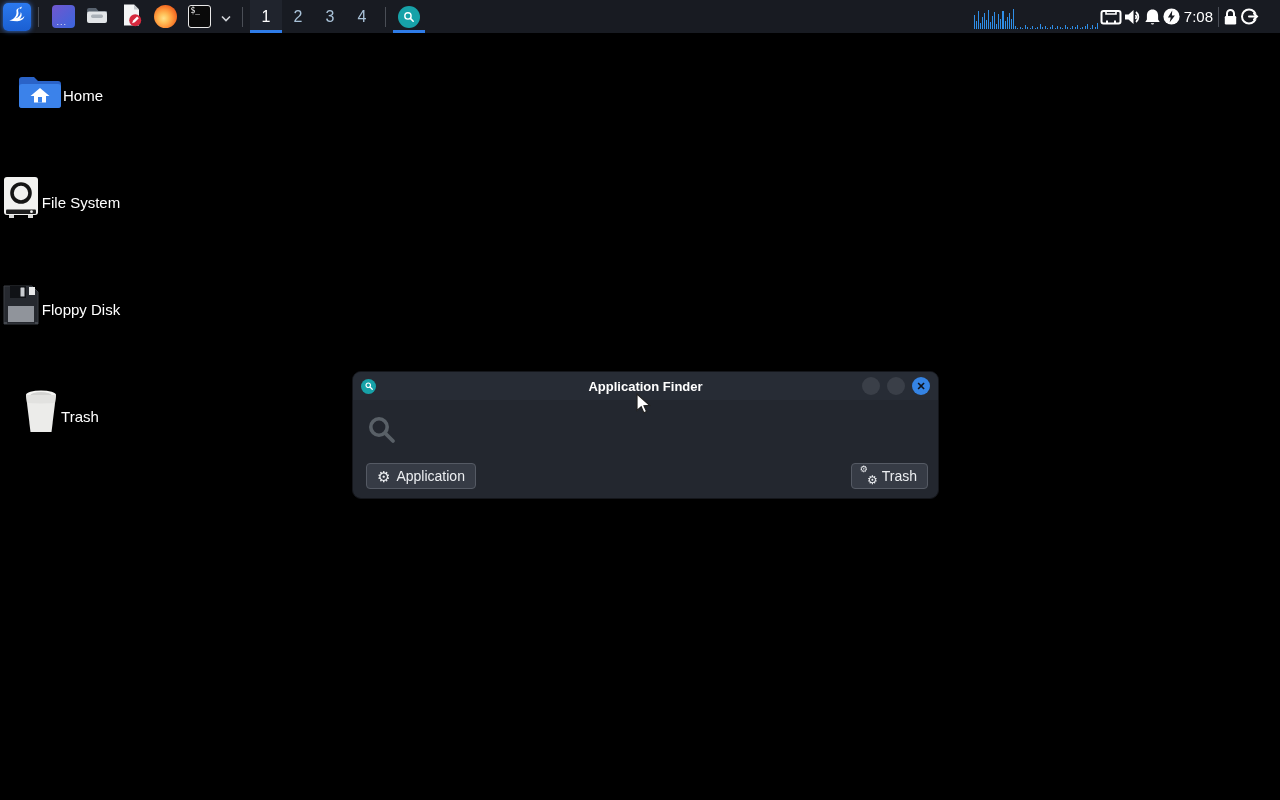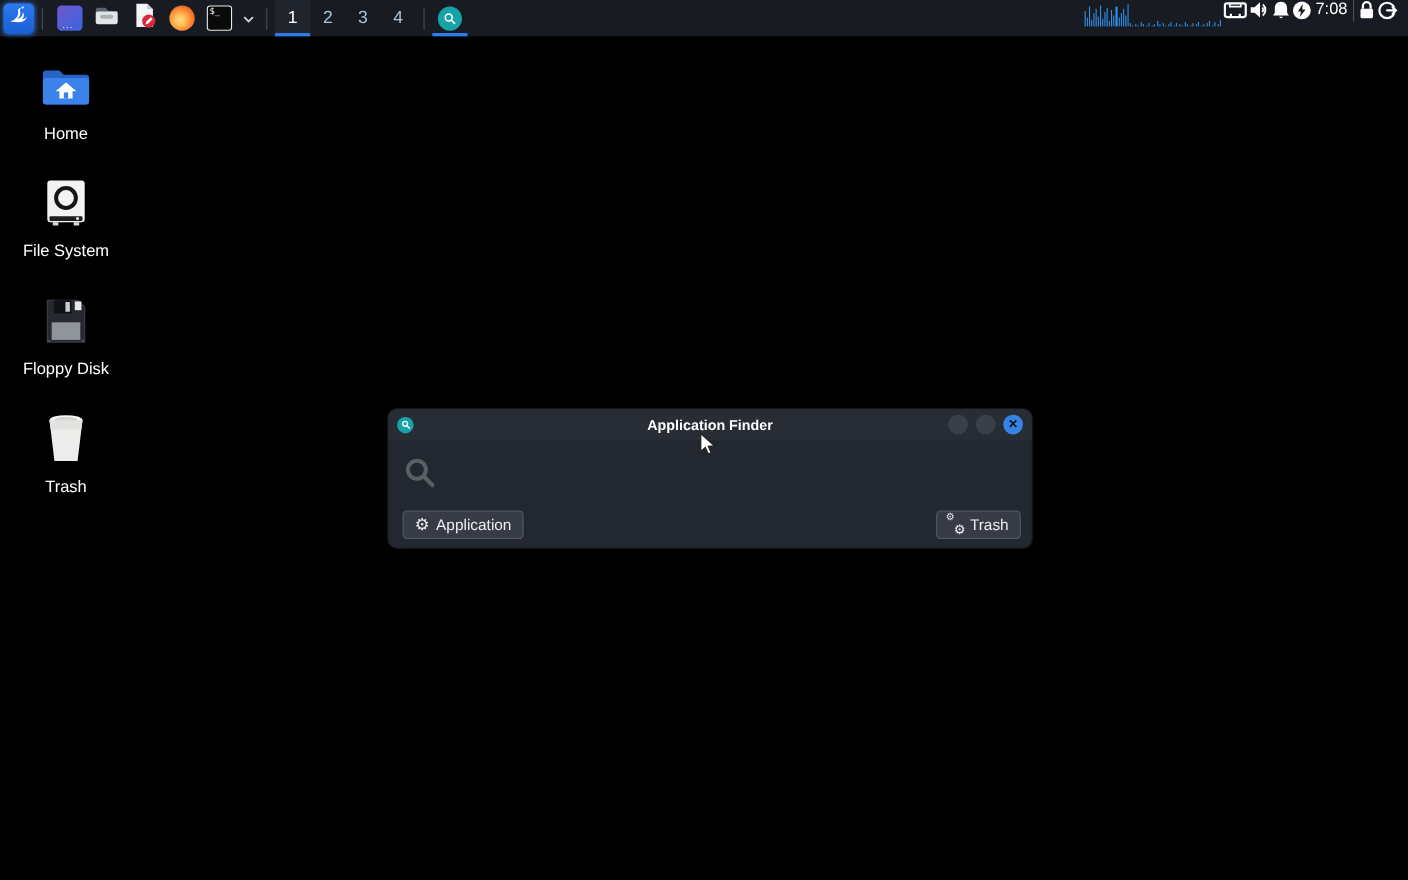--- a/index.html
+++ b/index.html
@@ -5,21 +5,21 @@
   * { margin:0; padding:0; box-sizing:border-box; }
   html,body { width:1280px; height:800px; overflow:hidden; }
   body { background:#000; font-family:"Liberation Sans", sans-serif; position:relative; }
 
   
   .panel {
     position:absolute; top:0; left:0; width:1280px; height:33px;
     background:#181b22; display:flex; align-items:center;
   }
   .panel-left { display:flex; align-items:center; height:100%; }
-  .panel-right { margin-left:auto; display:flex; align-items:flex-start; height:100%; gap:1px; padding-right:8px; }
+  .panel-right { margin-left:auto; display:flex; align-items:center; height:100%; gap:1px; padding-right:20px; }
   .psep { width:1px; height:20px; background:#4a4e56; margin:0 7px; }
 
   .kali-btn {
     width:28px; height:28px; margin-left:3px; border-radius:5px;
     background:linear-gradient(180deg,#2b79ee,#1b5fd2);
     box-shadow:0 0 5px rgba(59,130,246,.8);
     display:flex; align-items:center; justify-content:center; cursor:pointer;
   }
   .launcher { width:26px; height:26px; margin:0 4px; display:flex; align-items:center; justify-content:center; cursor:pointer; }
   .icon-termwin {
@@ -51,22 +51,22 @@
   .cpu-graph span { width:1.5px; background:#2f8fe8; display:block; }
   .net-graph { width:84px; height:24px; display:flex; align-items:flex-end; gap:1.5px; }
   .net-graph span { width:1px; background:#2f8fe8; display:block; }
 
   .tray-icon { display:flex; align-items:center; justify-content:center; cursor:pointer; }
   .clock { color:#ffffff; font-size:15px; padding:0 2px; cursor:default; }
 
   
   .desktop-icons { position:absolute; top:52px; left:8px; width:104px; }
   .dicon {
-    width:104px; height:78px; margin-bottom:29px; display:flex; flex-direction:column;
-    align-items:center; justify-content:space-between; cursor:pointer;
+    width:104px; height:78px; margin-bottom:29px; display:flex; flex-direction:row;
+    align-items:center; justify-content:center; cursor:pointer;
   }
   .dicon .art { height:52px; display:flex; align-items:center; justify-content:center; }
   .dicon .lbl { margin-top:8px; color:#ffffff; font-size:15px; text-shadow:0 1px 2px #000, 0 0 3px #000; white-space:nowrap; }
 
   
   .finder-win {
     position:absolute; left:352px; top:371px; width:587px; height:128px;
     background:#23272f; border-radius:9px; border:1px solid #14161b;
     box-shadow:0 4px 18px rgba(0,0,0,.7);
   }

